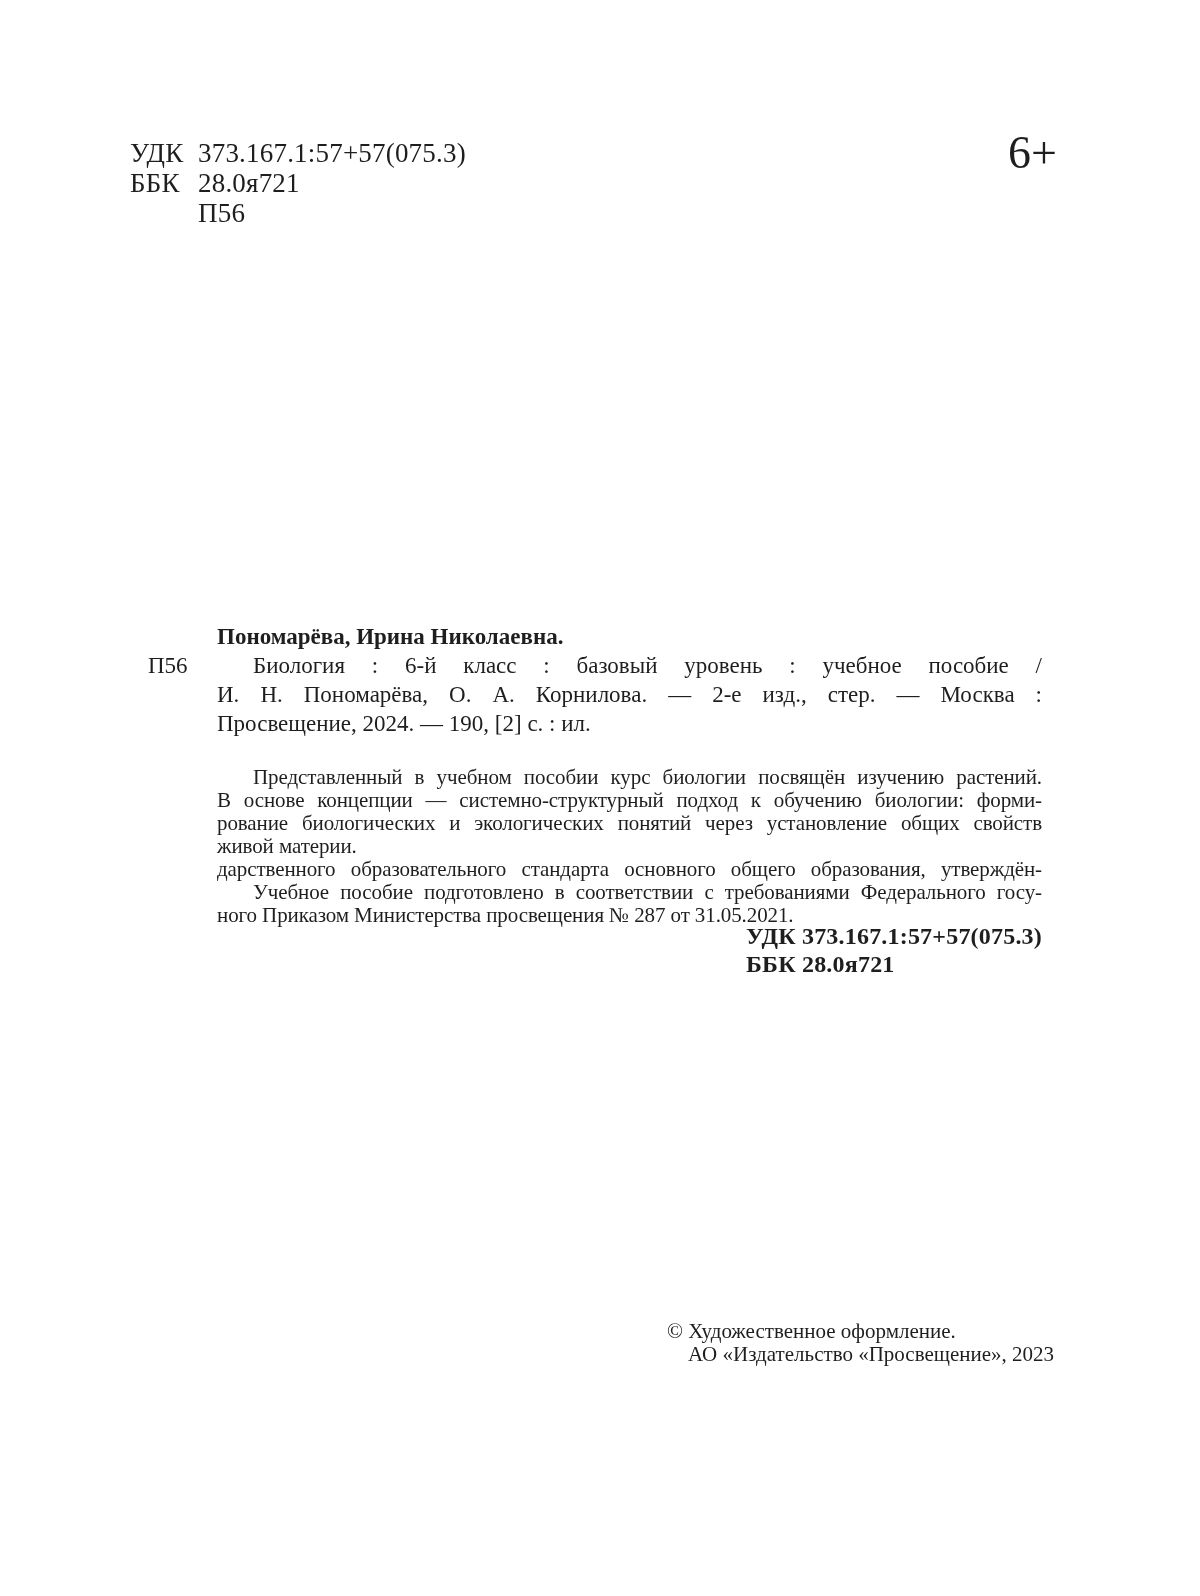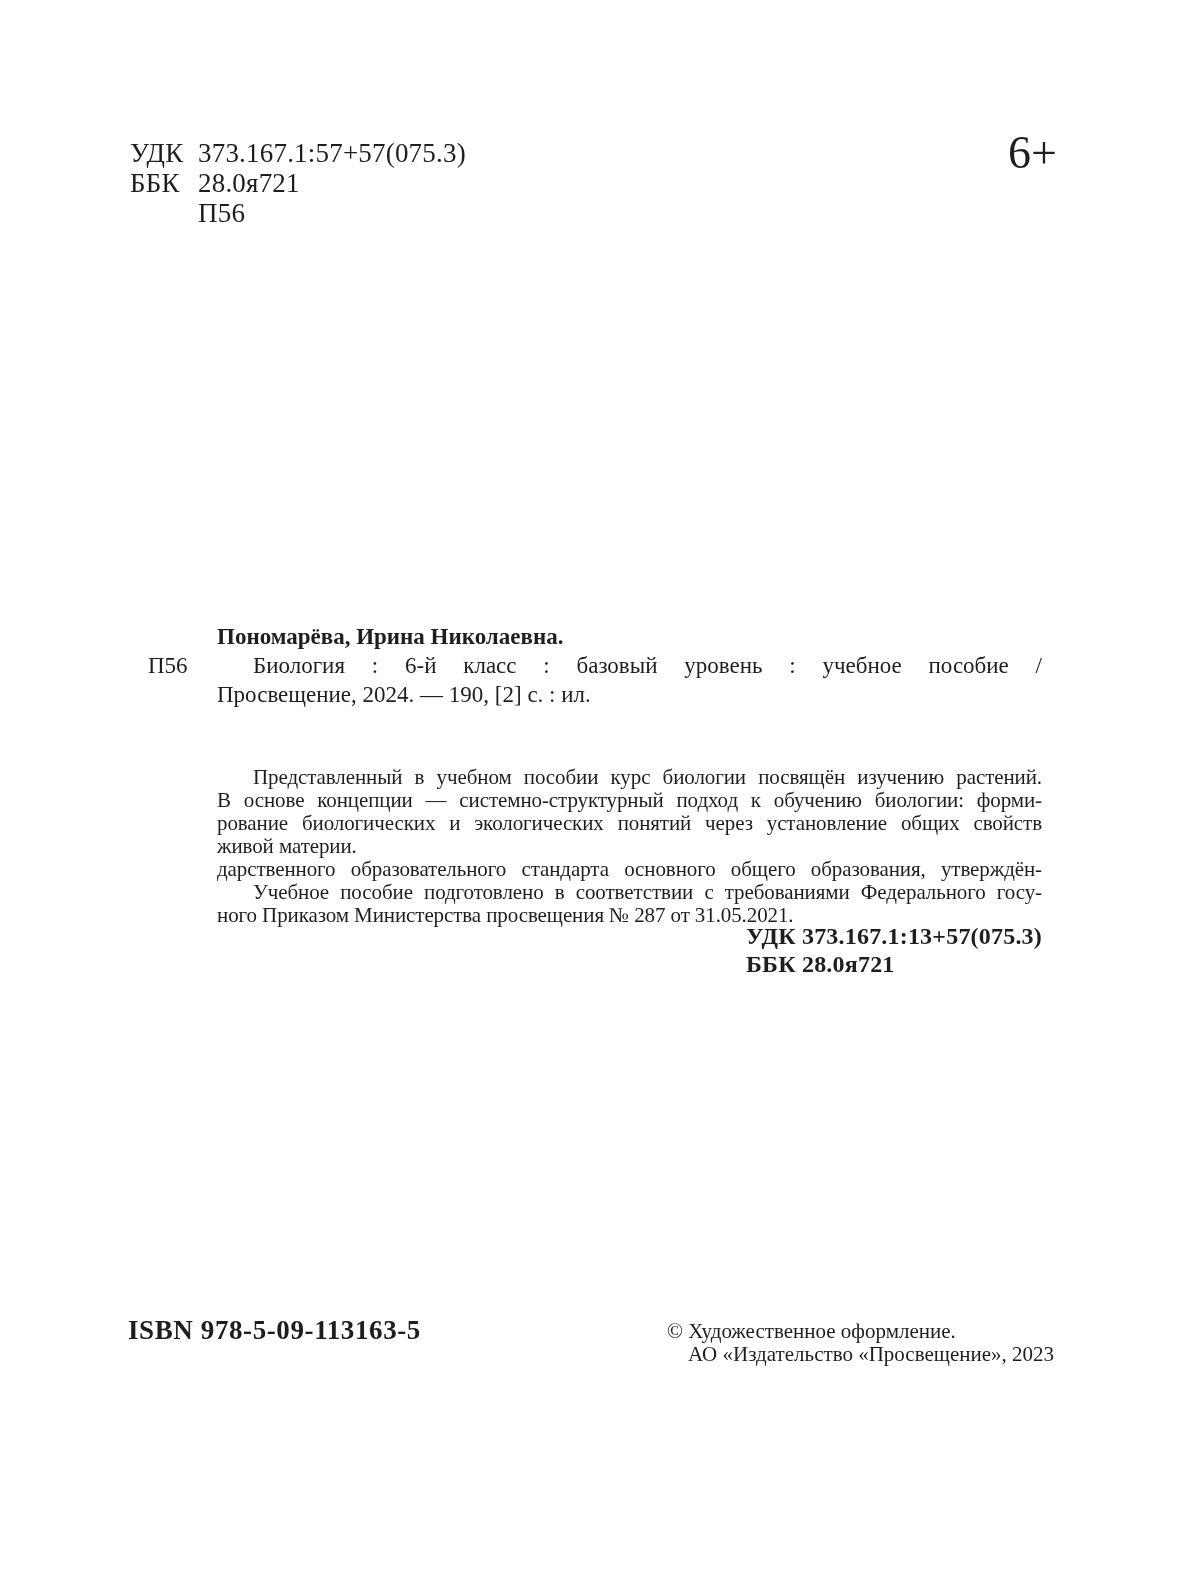--- a/index.html
+++ b/index.html
@@ -114,42 +114,42 @@
     <span></span>
     <span>П56</span>
   </div>
 
   <div class="age-rating">6+</div>
 
   <div class="biblio">
     <div class="author">Пономарёва, Ирина Николаевна.</div>
     <span class="margin-code">П56</span>
     <div class="jline indent">Биология : 6-й класс : базовый уровень : учебное пособие /</div>
+    <div class="jline">И. Н. Пономарёва, О. А. Корнилова. — 2-е изд., стер. — Москва :</div>
     <div>Просвещение, 2024. — 190, [2] с. : ил.</div>
   </div>
 
   <div class="annotation">
     <div>
       <div class="jline indent">Представленный в учебном пособии курс биологии посвящён изучению растений.</div>
       <div class="jline">В основе концепции — системно-структурный подход к обучению биологии: форми-</div>
       <div class="jline">рование биологических и экологических понятий через установление общих свойств</div>
       <div>живой материи.</div>
     </div>
     <div>
       <div class="jline">дарственного образовательного стандарта основного общего образования, утверждён-</div>
       <div class="jline indent">Учебное пособие подготовлено в соответствии с требованиями Федерального госу-</div>
       <div>ного Приказом Министерства просвещения № 287 от 31.05.2021.</div>
     </div>
   </div>
 
   <div class="imprint-codes">
-    <div>УДК 373.167.1:13+57(075.3)</div>
+    <div>УДК 373.167.1:57+57(075.3)</div>
     <div>ББК 28.0я721</div>
   </div>
 
-  <div class="footer-isbn">ISBN 978-5-09-113163-5</div>
 
   <div class="copyright">
     <div>© Художественное оформление.</div>
     <div class="cont">АО «Издательство «Просвещение», 2023</div>
   </div>
 
 </div>
 
 </body></html>

